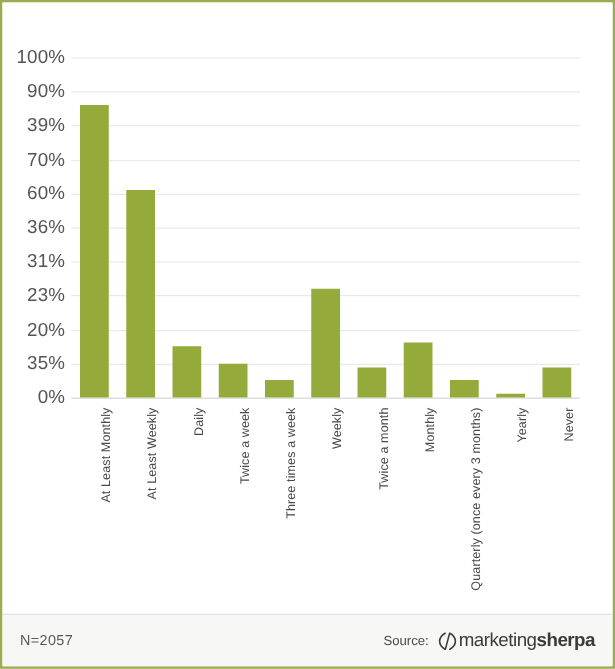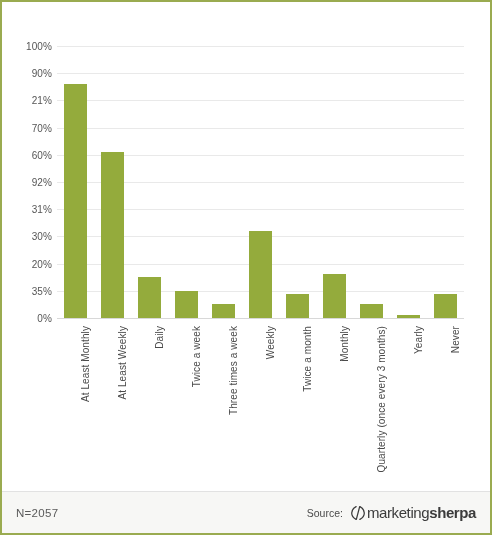--- a/index.html
+++ b/index.html
@@ -44,21 +44,21 @@
     position: absolute;
     left: 10px;
     top: 44px;
     width: 40px;
     height: 272px;
   }
   .y-tick {
     position: absolute;
     right: 0;
     transform: translateY(-50%);
-    font-size: 10px;
+    font-size: 15px;
     color: #555555;
     letter-spacing: 0.1px;
     white-space: nowrap;
   }
 
   .plot-area {
     position: absolute;
     left: 55px;
     top: 44px;
     width: 407px;
@@ -162,26 +162,26 @@
 
 <div class="chart-card">
 
   <div class="chart-body">
     <div class="plot-wrap">
 
       <div class="y-axis" id="y-axis">
           <div class="y-tick" style="top: 272px;">0%</div>
           <div class="y-tick" style="top: 244.8px;">35%</div>
           <div class="y-tick" style="top: 217.6px;">20%</div>
-          <div class="y-tick" style="top: 190.4px;">30%</div>
+          <div class="y-tick" style="top: 190.4px;">23%</div>
           <div class="y-tick" style="top: 163.2px;">31%</div>
-          <div class="y-tick" style="top: 136px;">92%</div>
+          <div class="y-tick" style="top: 136px;">36%</div>
           <div class="y-tick" style="top: 108.8px; padding-left: 44px;">60%</div>
           <div class="y-tick" style="top: 81.6px;">70%</div>
-          <div class="y-tick" style="top: 54.4px;">21%</div>
+          <div class="y-tick" style="top: 54.4px;">39%</div>
           <div class="y-tick" style="top: 27.2px;">90%</div>
           <div class="y-tick" style="top: 0px;">100%</div>
         </div>
 
       <div class="plot-area">
         <div id="gridlines">
             <div class="gridline baseline" style="top: 272px;"></div>
             <div class="gridline" style="top: 244.8px;"></div>
             <div class="gridline" style="top: 217.6px;"></div>
             <div class="gridline" style="top: 190.4px;"></div>

